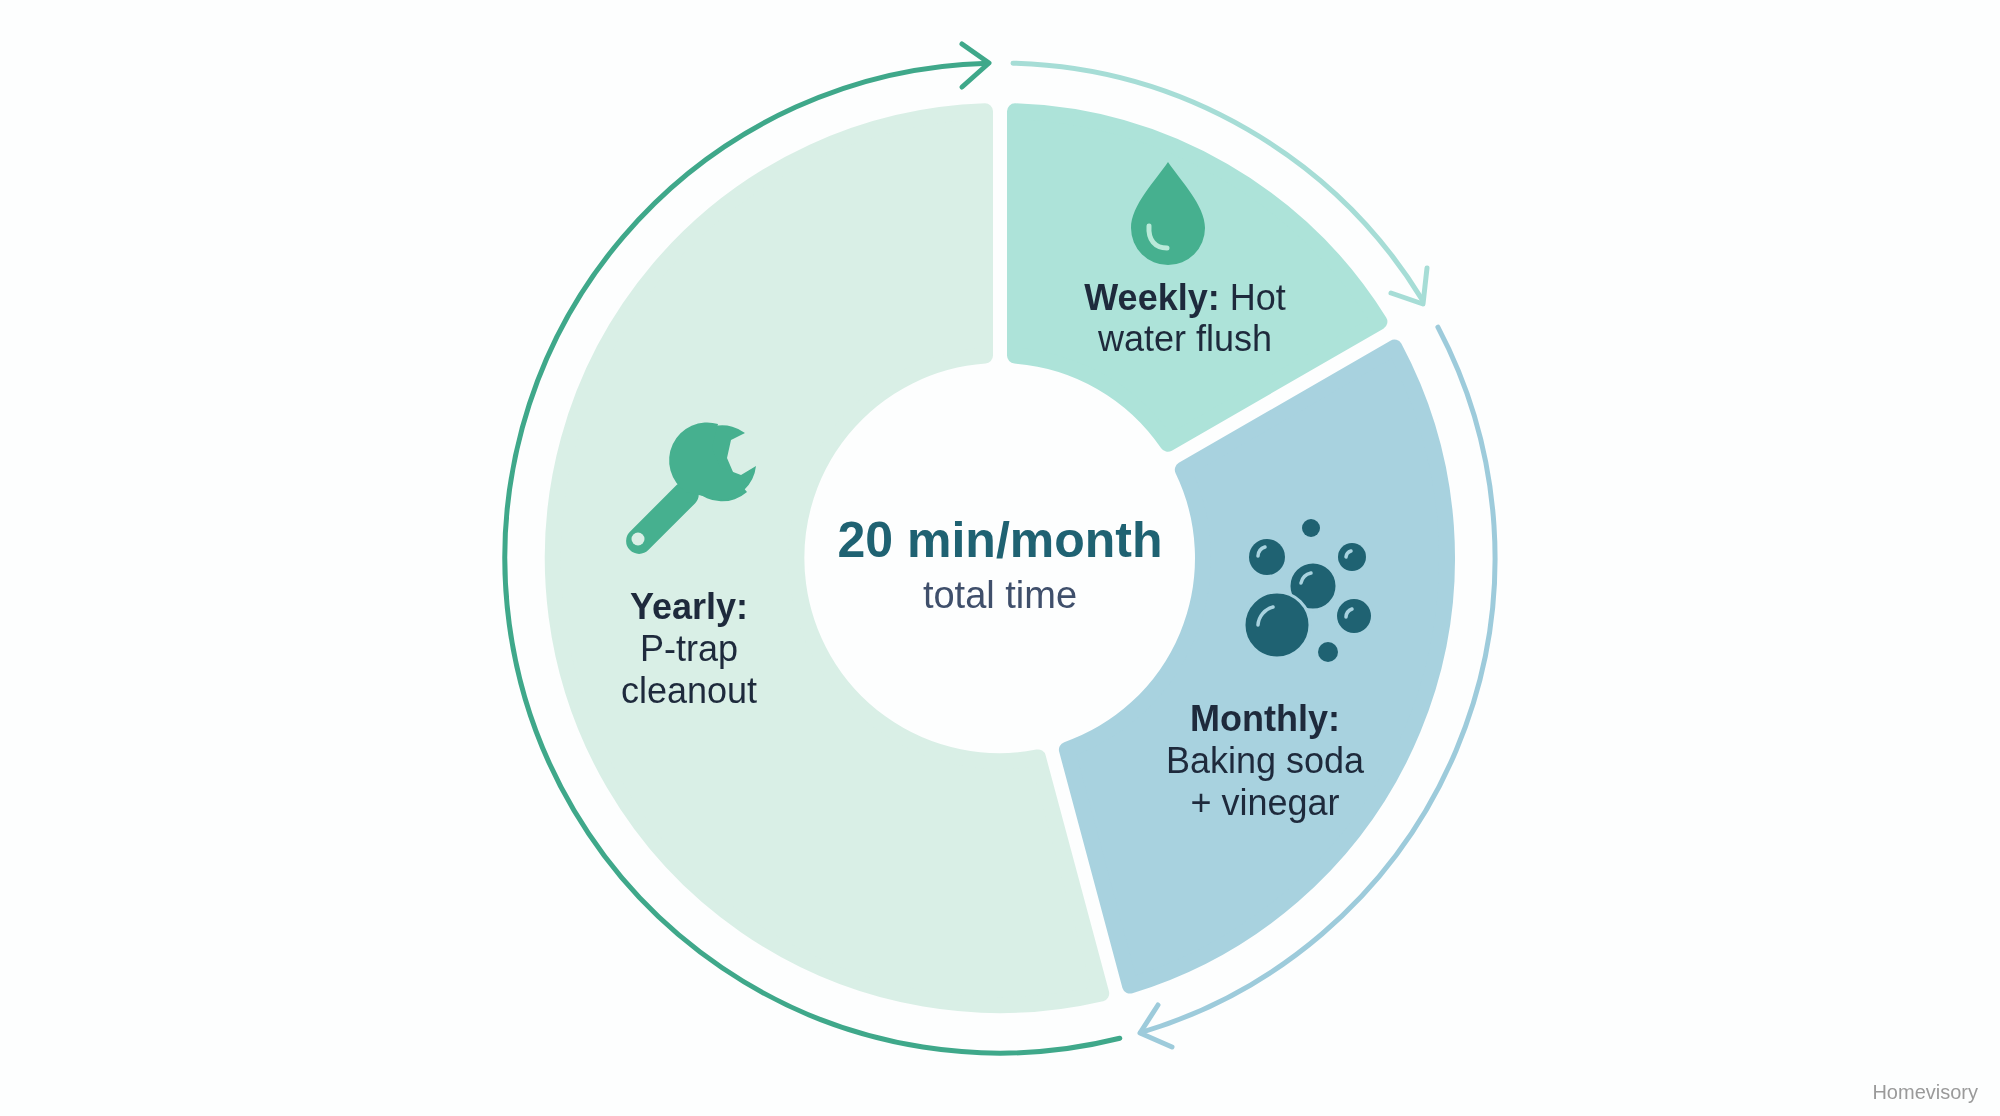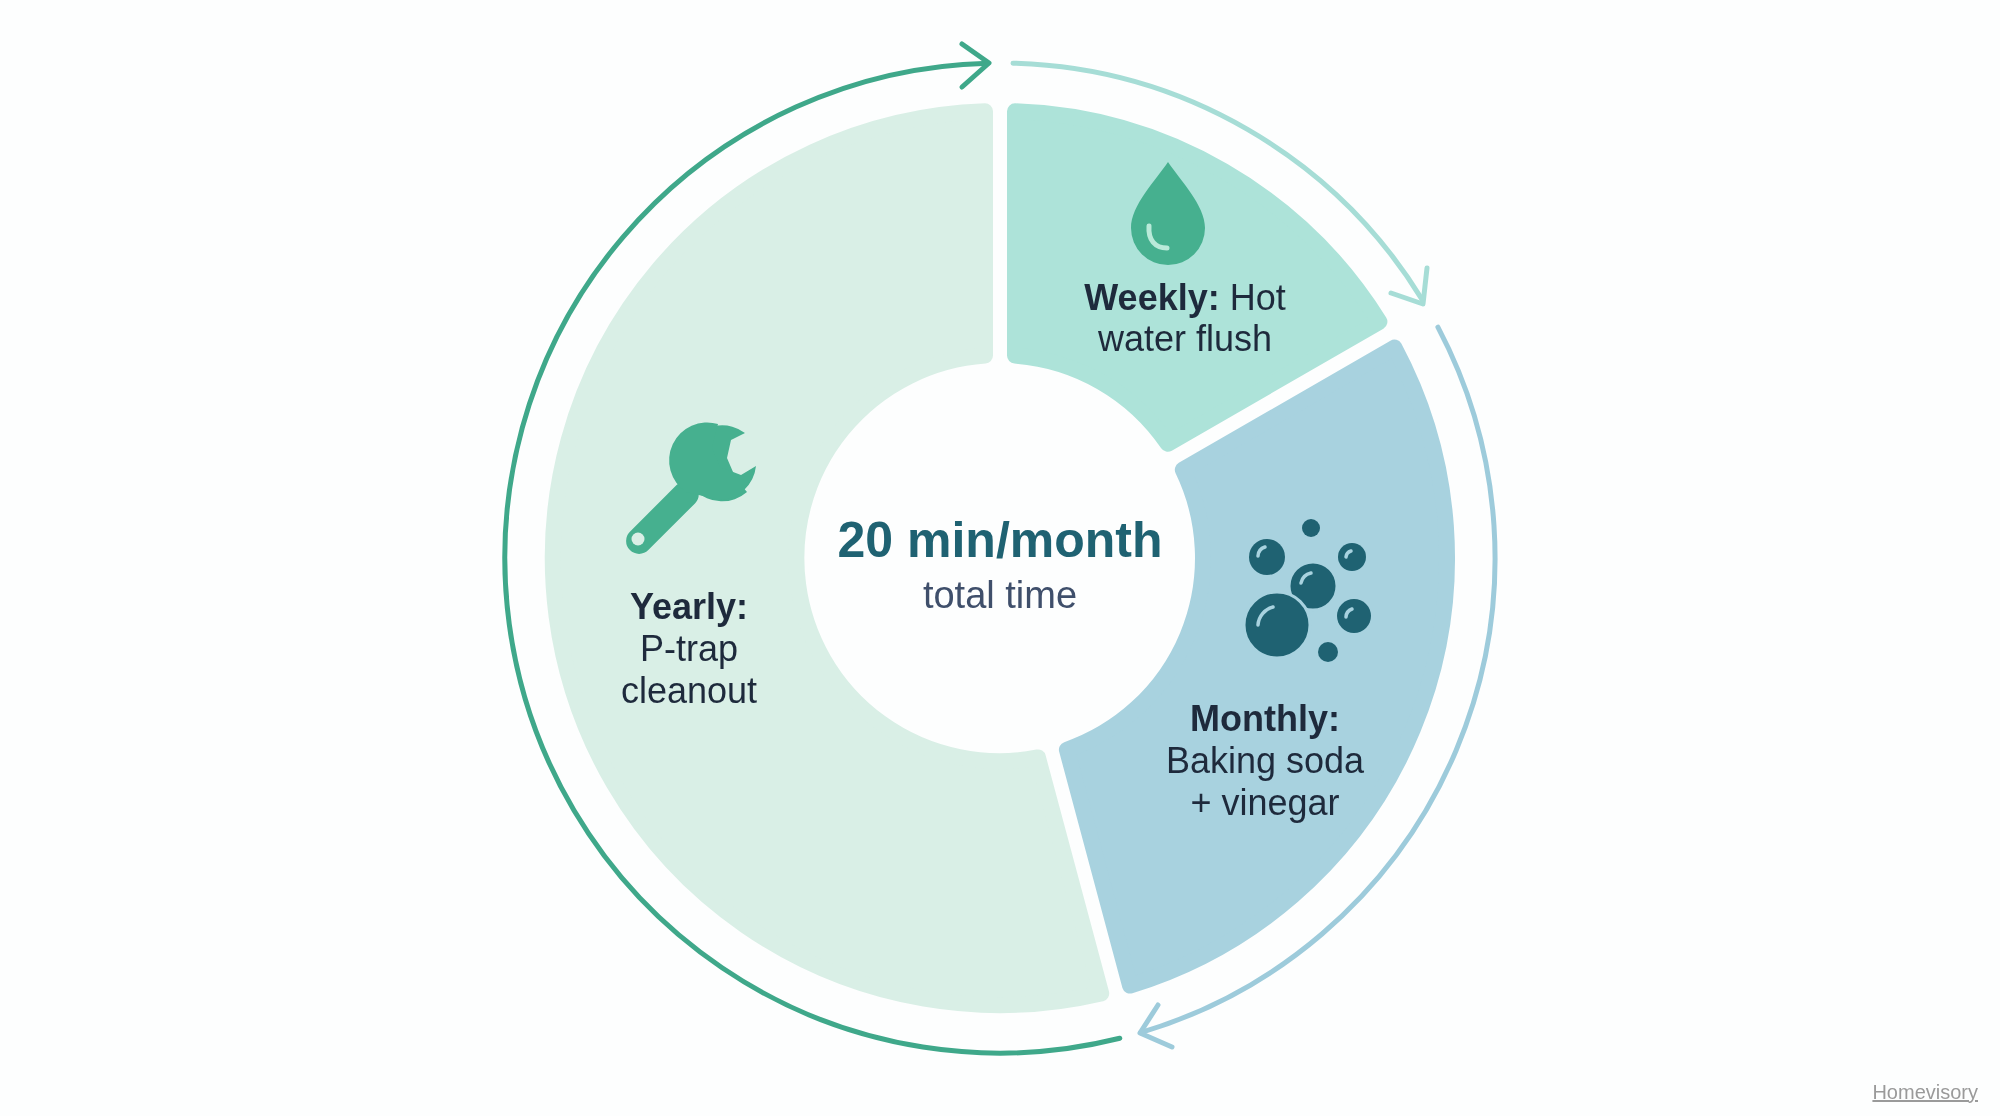--- a/index.html
+++ b/index.html
@@ -4,21 +4,21 @@
 <style>
   html, body { margin: 0; padding: 0; background: #fdfefe; }
   body { width: 2000px; height: 1116px; position: relative; overflow: hidden;
          font-family: "Liberation Sans", "DejaVu Sans", sans-serif; }
   svg { position: absolute; left: 0; top: 0; }
   .seg-label-bold { font-weight: 700; }
   .lbl { font-family: "Liberation Sans", "DejaVu Sans", sans-serif; fill: #1e2a3c; font-size: 36px; }
   .center-big { font-family: "Liberation Sans", "DejaVu Sans", sans-serif; font-weight: 700; font-size: 50px; fill: #1f6272; }
   .center-small { font-family: "Liberation Sans", "DejaVu Sans", sans-serif; font-size: 38px; fill: #3f4f6b; }
   .brand { position: absolute; right: 22px; bottom: 12px; font-size: 20px; color: #9a9a9a;
-           font-family: "Liberation Sans", "DejaVu Sans", sans-serif; text-decoration: underline; }
+           font-family: "Liberation Sans", "DejaVu Sans", sans-serif; }
 </style>
 </head>
 <body>
 
 <svg width="2000" height="1116" viewBox="0 0 2000 1116">
 
   <g>
     <path d="M 1101.2 993.4 A 447 447 0 1 1 985.0 111.3 L 985.0 355.6 A 203 203 0 1 0 1037.9 757.4 Z" fill="#d9efe6" stroke="#d9efe6" stroke-width="16" stroke-linejoin="round"></path>
   </g>
 

